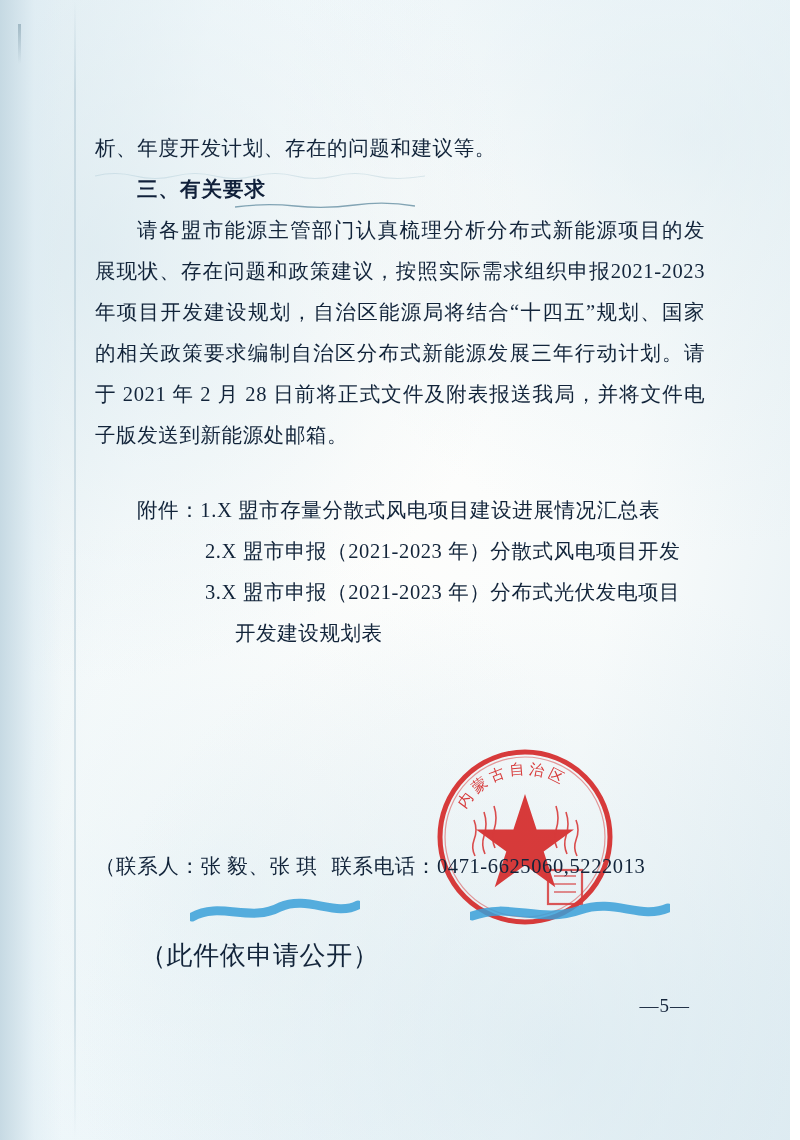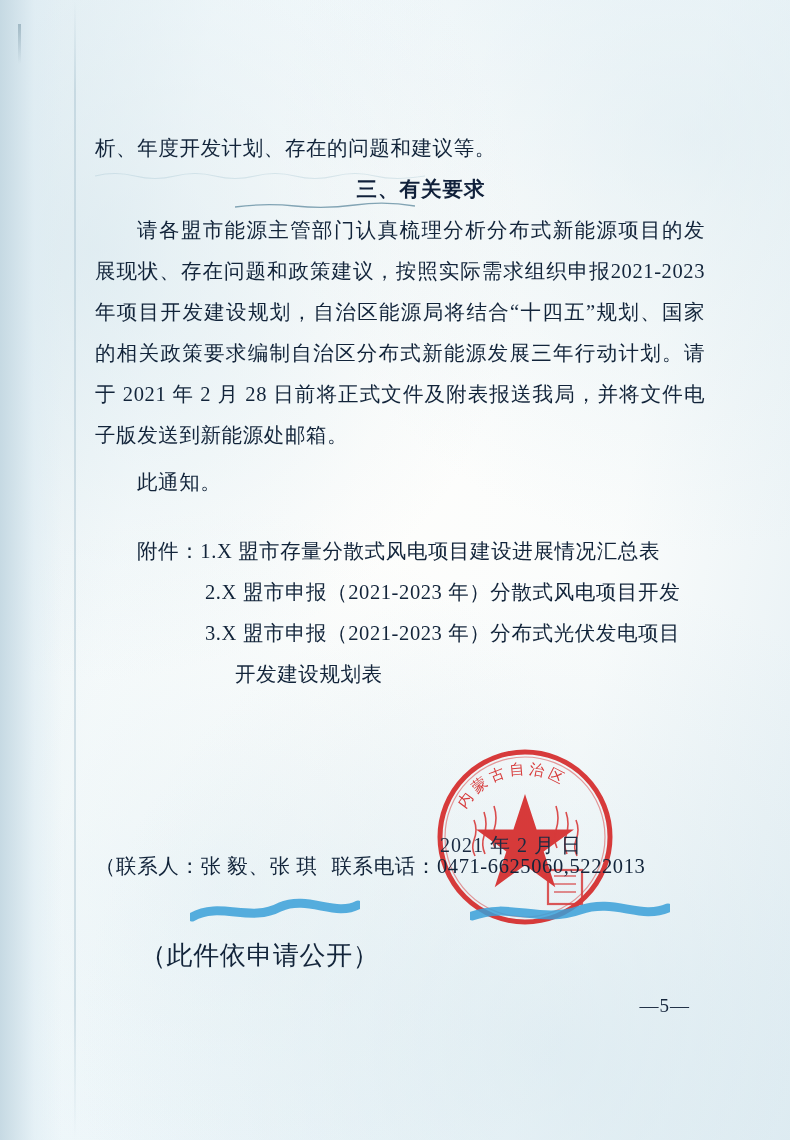--- a/index.html
+++ b/index.html
@@ -80,21 +80,21 @@
   .heading {
     font-size: 20.5px;
     line-height: 41px;
     font-weight: bold;
     color: #10203a;
     text-indent: 42px;
     letter-spacing: 1px;
     position: relative;
     display: inline-block;
   }
-  .heading-row { position: relative; text-align: center; }
+  .heading-row { position: relative; }
   
   .hand-underline {
     position: absolute;
     left: 140px;
     top: 33px;
     width: 180px;
     height: 7px;
     pointer-events: none;
   }
   .hand-underline svg { display: block; }
@@ -206,21 +206,20 @@
         <svg width="180" height="7" viewBox="0 0 180 7">
           <path d="M0 5 Q 30 1, 60 4 T 120 3 T 180 4" fill="none" stroke="#6f95a8" stroke-width="1.3" opacity="0.85"></path>
         </svg>
       </div>
     </div>
 
     <div class="body-text para indent2">请各盟市能源主管部门认真梳理分析分布式新能源项目的发展现状、存在问题和政策建议，按照实际需求组织申报2021-2023年项目开发建设规划，自治区能源局将结合“十四五”规划、国家的相关政策要求编制自治区分布式新能源发展三年行动计划。请于 2021 年 2 月 28 日前将正式文件及附表报送我局，并将文件电子版发送到新能源处邮箱。</div>
 
     <div class="spacer-s"></div>
 
-    <div class="body-text para indent2">此通知。</div>
 
     <div class="spacer-m"></div>
 
     <div class="attach-block">
       <div>
         <span class="attach-label" style="display:inline-block;text-indent:42px;">附件：</span><span>1.X 盟市存量分散式风电项目建设进展情况汇总表</span>
       </div>
       <div class="attach-line-2">2.X 盟市申报（2021-2023 年）分散式风电项目开发</div>
       <div class="attach-line-3">3.X 盟市申报（2021-2023 年）分布式光伏发电项目</div>
       <div class="attach-cont">开发建设规划表</div>
@@ -249,21 +248,20 @@
           <path d="M136 70 q4 12 0 24 q-3 9 1 18"></path>
           <path d="M146 78 q4 10 0 20 q-3 8 1 16"></path>
         </g>
 
         <rect x="118" y="128" width="34" height="34" fill="none" stroke="#d42121" stroke-width="2.2" opacity="0.85"></rect>
         <path d="M124 134 h22 M124 142 h22 M124 150 h22" stroke="#d42121" stroke-width="1.4" opacity="0.75"></path>
       </g>
     </svg>
   </div>
 
-  <div class="date-line">2021 年 2 月 日</div>
 
   <div class="contact-line">
     <span>（联系人：</span><span>张  毅、张  琪</span><span style="display:inline-block;width:14px"></span><span>联系电话：</span><span>0471-6625060,5222013</span>
   </div>
 
   <div class="redaction" style="left:190px; top:893px;">
     <svg width="170" height="34" viewBox="0 0 170 34">
       <path d="M2 24 C 30 8, 60 30, 90 14 C 118 2, 145 24, 168 12" fill="none" stroke="#3aa0d8" stroke-width="9" stroke-linecap="round" opacity="0.85"></path>
     </svg>
   </div>

